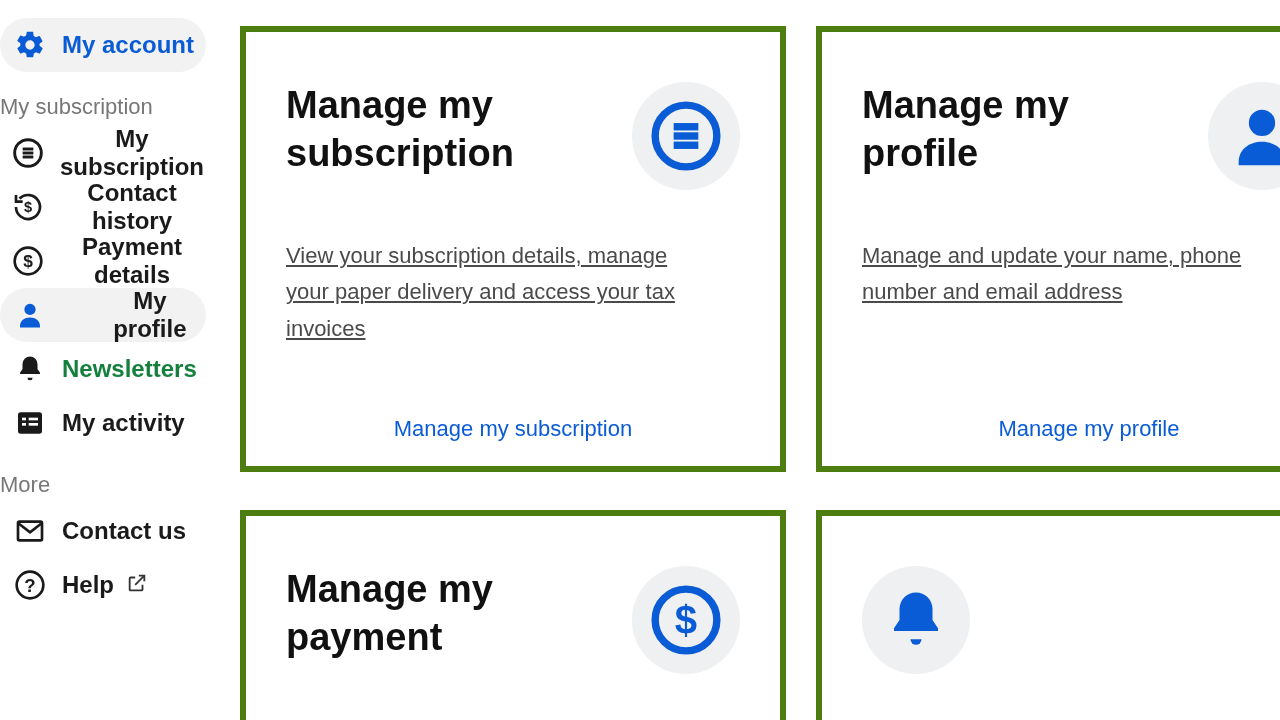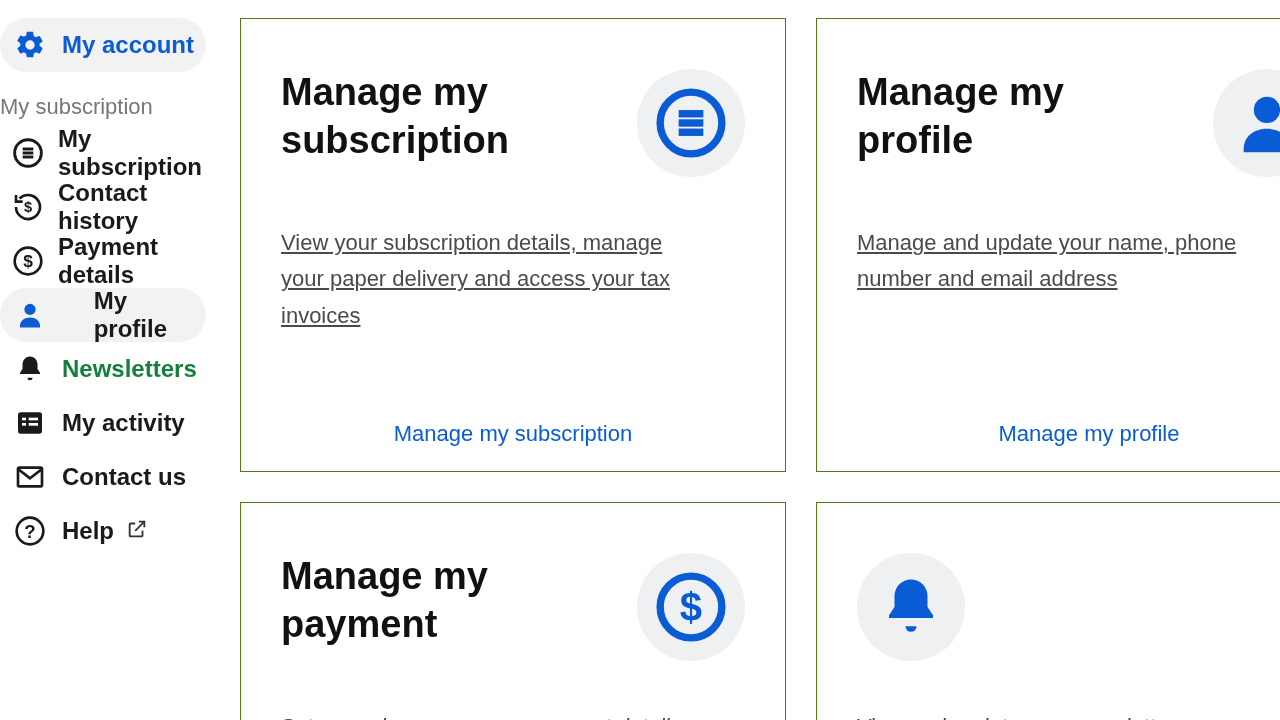--- a/index.html
+++ b/index.html
@@ -1,38 +1,38 @@
 <!DOCTYPE html>
 <html><head>
 <meta charset="utf-8">
 <style>
   * { box-sizing: border-box; margin: 0; padding: 0; }
   html, body { width: 1280px; height: 720px; overflow: hidden; font-family: Arial, Helvetica, sans-serif; background: #fff; color: #222; }
   .app { display: flex; width: 100%; height: 100%; }
 
   
   .sidebar { width: 476px; padding-top: 18px; }
-  .nav-item { display: flex; align-items: center; height: 54px; padding-left: 12px; border-radius: 27px; cursor: pointer; }
+  .nav-item { display: flex; align-items: center; height: 54px; padding-left: 12px; border-radius: 27px; cursor: pointer; text-align: center; }
   .nav-item.pill { background: #f2f2f2; }
   .nav-item .icon { width: 36px; height: 36px; display: flex; align-items: center; justify-content: center; color: #1a1a1a; }
   .nav-item .icon svg { display: block; }
   .nav-item .label { margin-left: 14px; font-size: 24px; font-weight: 700; color: #1a1a1a; }
   .nav-item.active .icon { color: #0a5bd6; }
   .nav-item.active .label { color: #0a5bd6; }
   .nav-item.blue .label { color: #15803d; }
   .nav-item.blue .icon { color: #1a1a1a; }
   .nav-item.hovered { background: #f2f2f2; gap: 32px; }
   .nav-item.hovered .icon { color: #0a5bd6; }
   .section-label { font-size: 22px; color: #777; padding: 0 0 6px 0; margin-top: 22px; }
 
   .external-icon { margin-left: 12px; color: #333; }
 
   
   .main { flex: 1; padding: 18px 0 0 34px; display: grid; grid-template-columns: 546px 546px; grid-auto-rows: 454px; gap: 30px; }
-  .card { border: 1px solid #4d7c0f; background: #fff; position: relative; padding: 50px 40px 0 40px; }
+  .card { border: 6px solid #4d7c0f; background: #fff; position: relative; padding: 50px 40px 0 40px; margin-top: 8px; }
   .card-head { display: flex; justify-content: space-between; align-items: flex-start; }
   .card-title { font-size: 38px; font-weight: 800; line-height: 1.25; color: #111; max-width: 330px; }
   .card-icon-wrap { width: 108px; height: 108px; border-radius: 54px; background: #eef0f2; display: flex; align-items: center; justify-content: center; }
   .card-desc { margin-top: 48px; font-size: 22px; line-height: 1.65; color: #4a4a4a; max-width: 420px; text-decoration: underline; }
   .card-link { position: absolute; bottom: 24px; left: 0; right: 0; text-align: center; font-size: 22px; color: #0a5bd6; cursor: pointer; }
 </style>
 </head>
 <body>
 
 <div class="app">
@@ -110,20 +110,21 @@
             <rect x="3" y="4" width="18" height="16" rx="2"></rect>
             <rect x="6" y="8" width="3" height="2" fill="#fff"></rect>
             <rect x="11" y="8" width="7" height="2" fill="#fff"></rect>
             <rect x="6" y="12" width="3" height="2" fill="#fff"></rect>
             <rect x="11" y="12" width="7" height="2" fill="#fff"></rect>
           </svg>
       </span>
       <span class="label">My activity</span>
     </div>
 
+    <div class="section-label">More</div>
 
     <div class="nav-item">
       <span class="icon">
         <svg width="32" height="32" viewBox="0 0 24 24" fill="none" stroke="currentColor" stroke-width="2">
             <rect x="3" y="5" width="18" height="14" rx="1"></rect>
             <polyline points="3,6 12,13 21,6"></polyline>
           </svg>
       </span>
       <span class="label">Contact us</span>
     </div>

